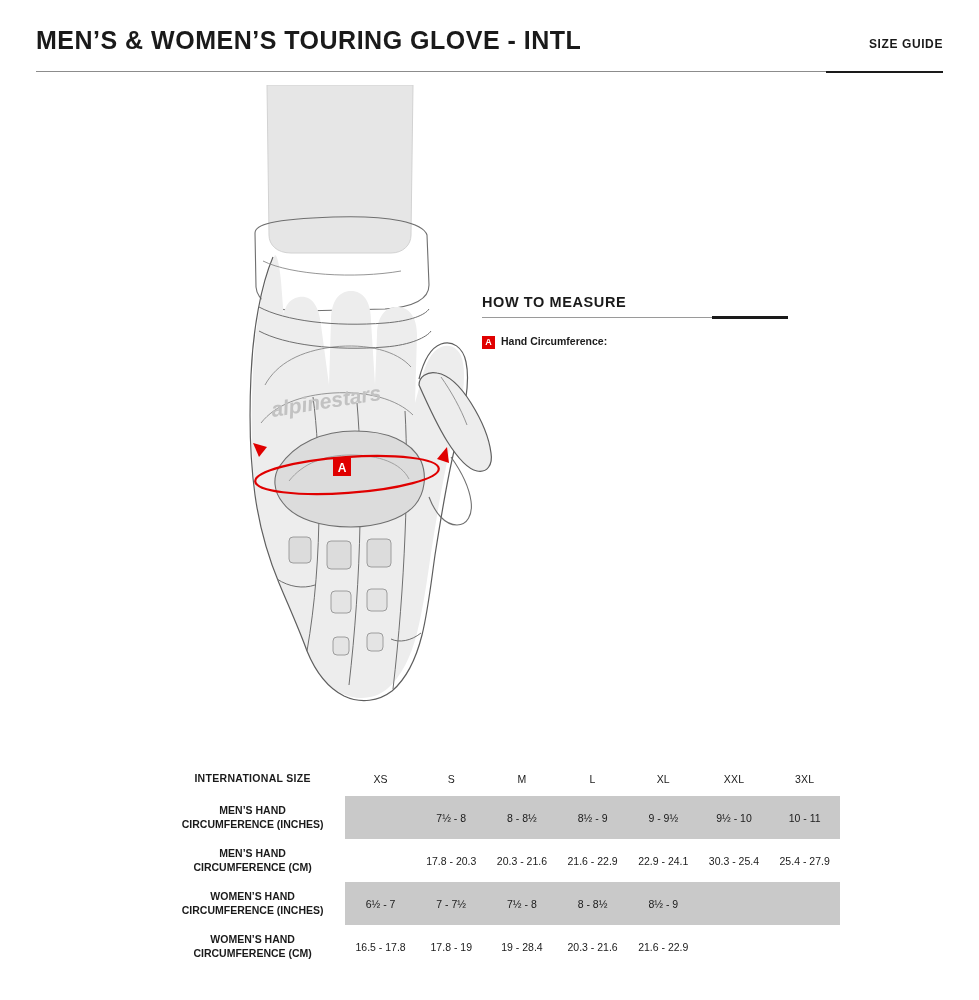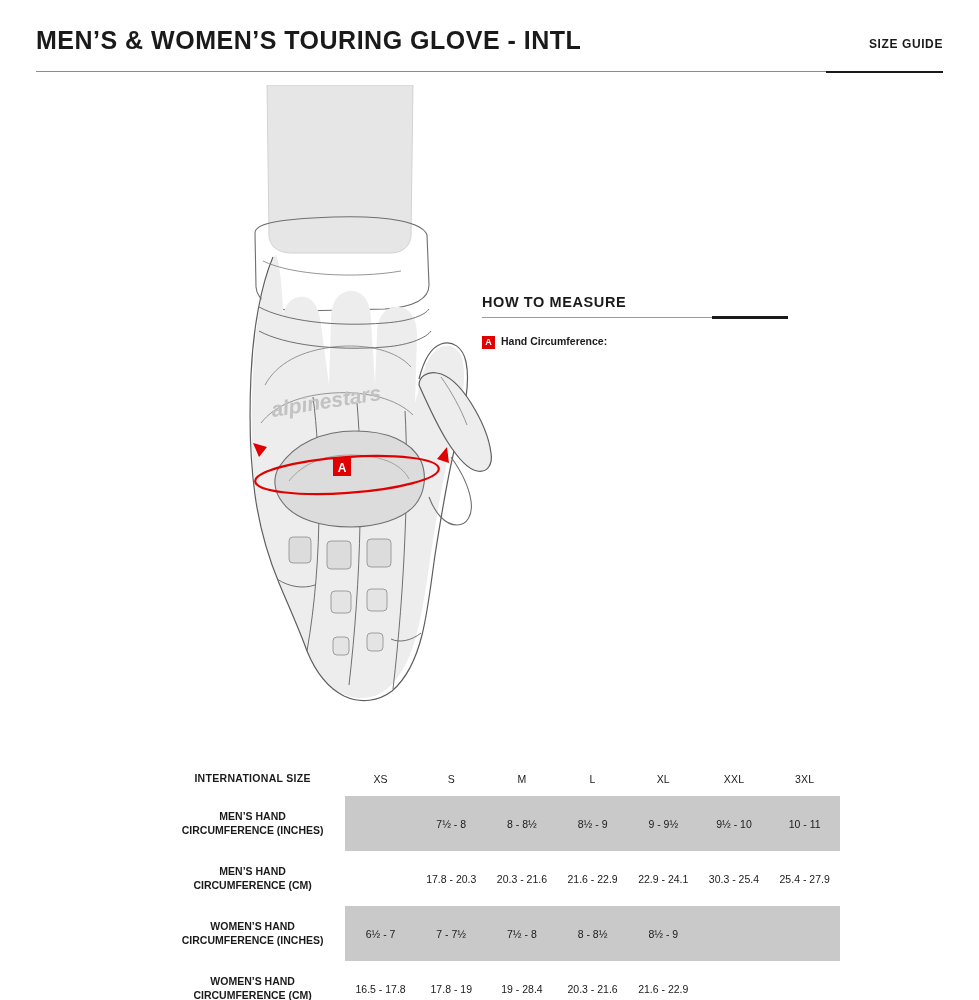--- a/index.html
+++ b/index.html
@@ -136,21 +136,21 @@
     font-size: 10.5px;
     line-height: 1.28;
     padding-right: 12px;
     white-space: pre-line;
   }
   .hdr .rowlabel { letter-spacing: 0.3px; }
   .cell {
     text-align: center;
     font-size: 10.5px;
     width: 66px;
-    height: 55px;
+    height: 43px;
   }
   .hdr .cell { font-weight: normal; height: 34px; letter-spacing: 0.2px; }
   .shaded { background: #c9c9c9; }
 </style>
 </head>
 <body>
 
 <div class="header">
   <div class="header-title">MEN’S &amp; WOMEN’S TOURING GLOVE - INTL</div>
   <div class="header-right">

